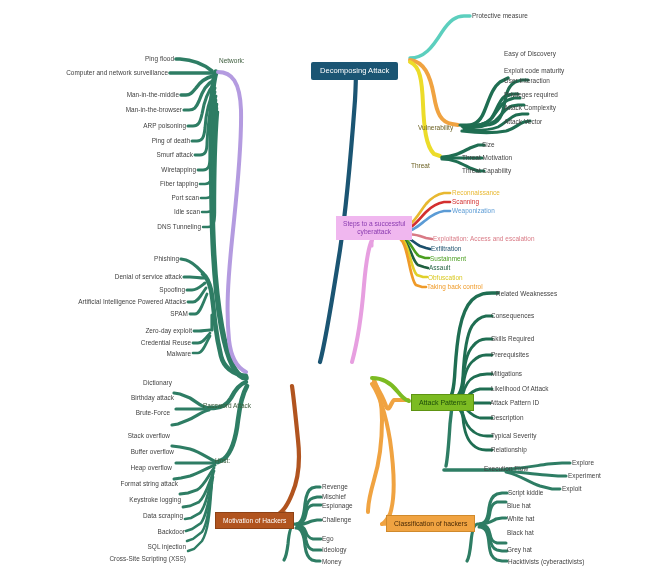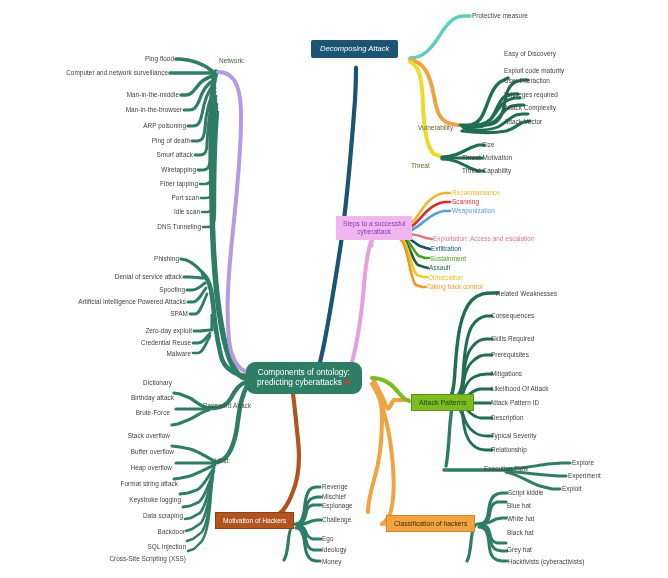--- a/index.html
+++ b/index.html
@@ -66,23 +66,22 @@
     top: 317px;
     border: 1px solid #0f5a28;
   }
   
   #node-decomposing {
     background: #1b5573;
     color: #ffffff;
     font-size: 7.6px;
     padding: 4.5px 9px;
     left: 311px;
-    top: 40px;
+    top: 62px;
     border-radius: 2px;
-    font-style: italic;
   }
   
   #node-steps {
     background: #f0b7ef;
     color: #8a3bb0;
     font-size: 6.6px;
     padding: 4px 7px;
     left: 336px;
     top: 216px;
   }
@@ -304,24 +303,20 @@
 
       <path d="M295,524 C291,524 289,532 288,544 C287,552 286,557 284,560" stroke-width="3.2"></path>
     </g>
 
     <g fill="none" stroke-linecap="round">
       <path d="M356,67 L356,76" stroke="#1b5573" stroke-width="3"></path>
       <path d="M372,238 L372,246" stroke="#e79fe0" stroke-width="3"></path>
     </g>
   </svg>
 
-  <div class="node-box" id="root-node">
-    <span>Components of ontology:</span><br>
-    <span>predicting cyberattacks</span><span class="badge">❋</span>
-  </div>
 
 
   <div class="node-box" id="node-decomposing">Decomposing Attack</div>
 
   <div class="node-box" id="node-steps">
     <span>Steps to a successful</span><br>
     <span>cyberattack</span>
   </div>
 
   <div class="node-box" id="node-patterns">Attack Patterns</div>

